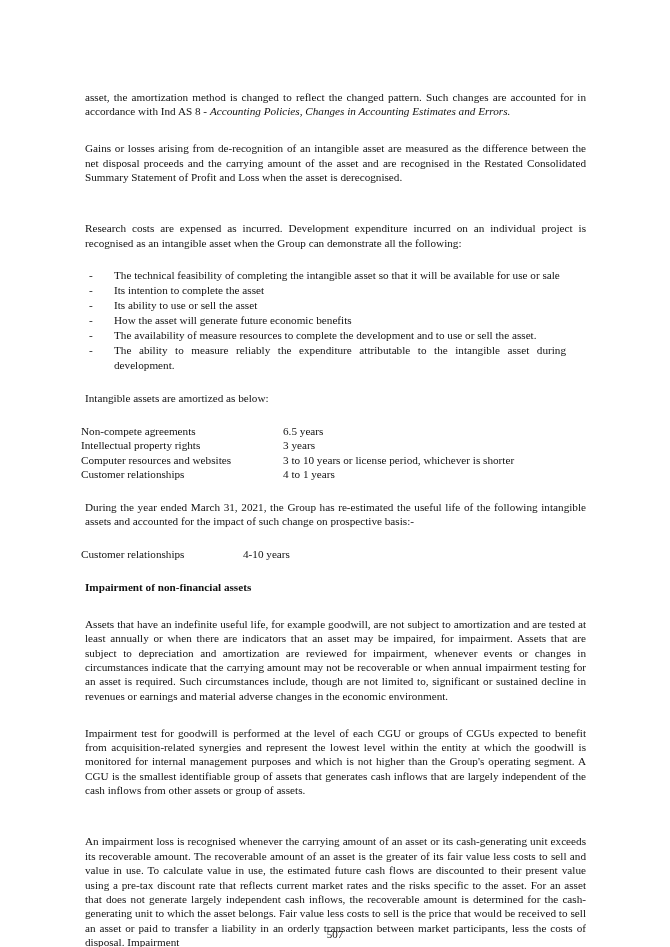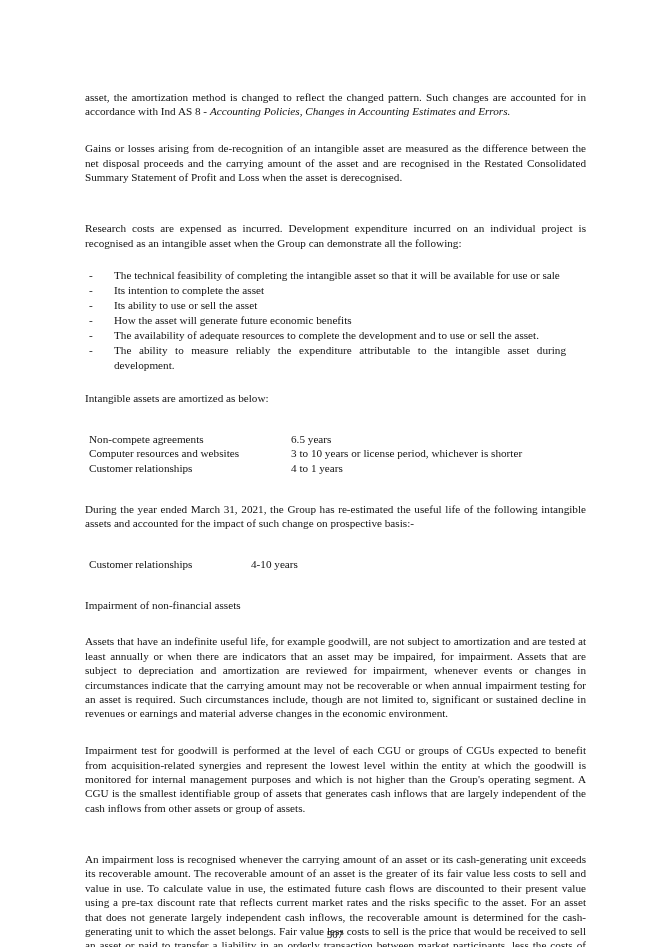--- a/index.html
+++ b/index.html
@@ -2,25 +2,25 @@
 <html><head>
 <meta charset="utf-8">
 <style>
   html, body { margin: 0; padding: 0; background: #ffffff; }
   body { width: 670px; height: 947px; position: relative; overflow: hidden;
          font-family: "Liberation Serif", serif; color: #111; font-size: 11.2px; line-height: 14.4px; }
   .page { position: absolute; left: 81px; top: 86px; width: 509px; }
   p { margin: 4px; text-align: justify; }
   .gap { height: 14.4px; }
   .it { font-style: italic; }
-  .b { font-weight: normal; }
+  .b { font-weight: bold; }
   ul.dash { list-style: none; margin: 0; padding: 0; }
   ul.dash li { position: relative; padding-left: 33px; text-align: justify; margin-bottom: 0.6px; }
   ul.dash li .mark { position: absolute; left: 8px; top: 0; }
-  table.amort { border-collapse: collapse; margin: 8px; }
+  table.amort { border-collapse: collapse; margin: 0; }
   table.amort td { padding: 0; vertical-align: top; line-height: 14.4px; }
   table.amort td.k { width: 202px; }
   table.amort2 td.k { width: 162px; }
   .footer { position: absolute; left: 0; width: 670px; top: 896px; text-align: center; font-size: 11px; margin-top: 31px; }
 </style>
 </head>
 <body>
 
 <div class="page">
 
@@ -33,33 +33,37 @@
   <div class="gap"></div>
 
   <p>Research costs are expensed as incurred. Development expenditure incurred on an individual project is recognised as an intangible asset when the Group can demonstrate all the following:</p>
   <div class="gap"></div>
 
   <ul class="dash">
     <li><span class="mark">-</span><span>The technical feasibility of completing the intangible asset so that it will be available for use or sale</span></li>
     <li><span class="mark">-</span><span>Its intention to complete the asset</span></li>
     <li><span class="mark">-</span><span>Its ability to use or sell the asset</span></li>
     <li><span class="mark">-</span><span>How the asset will generate future economic benefits</span></li>
-    <li><span class="mark">-</span><span>The availability of adequate resources to complete the development and to use or sell the asset.</span></li>
+    <li><span class="mark">-</span><span>The availability of measure resources to complete the development and to use or sell the asset.</span></li>
     <li style="padding-right:24px;"><span class="mark">-</span><span>The ability to measure reliably the expenditure attributable to the intangible asset during development.</span></li>
   </ul>
   <div class="gap"></div>
 
   <p>Intangible assets are amortized as below:</p>
   <div class="gap"></div>
 
   <table class="amort">
     <tbody>
         <tr>
           <td class="k">Non-compete agreements</td>
           <td>6.5 years</td>
+        </tr>
+    <tr>
+          <td class="k">Intellectual property rights</td>
+          <td>3 years</td>
         </tr>
     <tr>
           <td class="k">Computer resources and websites</td>
           <td>3 to 10 years or license period, whichever is shorter</td>
         </tr>
     <tr>
           <td class="k">Customer relationships</td>
           <td>4 to 1 years</td>
         </tr>
   </tbody>

